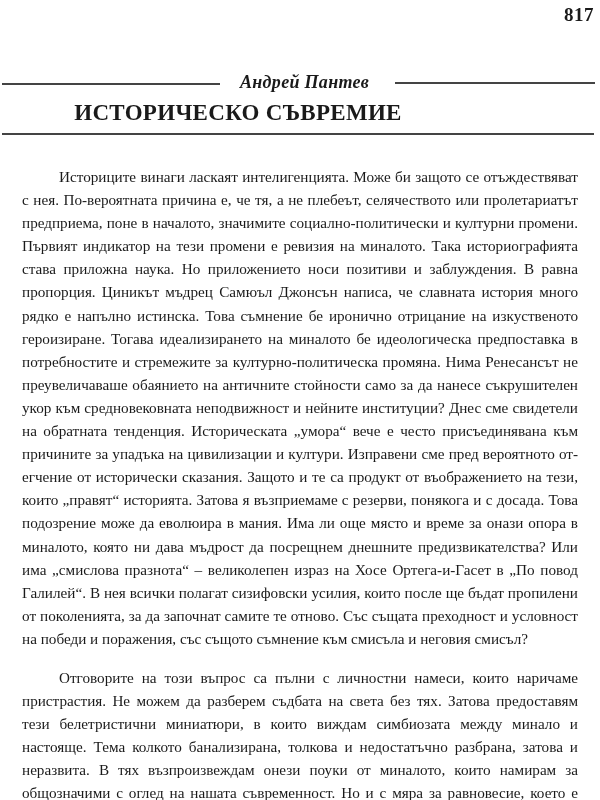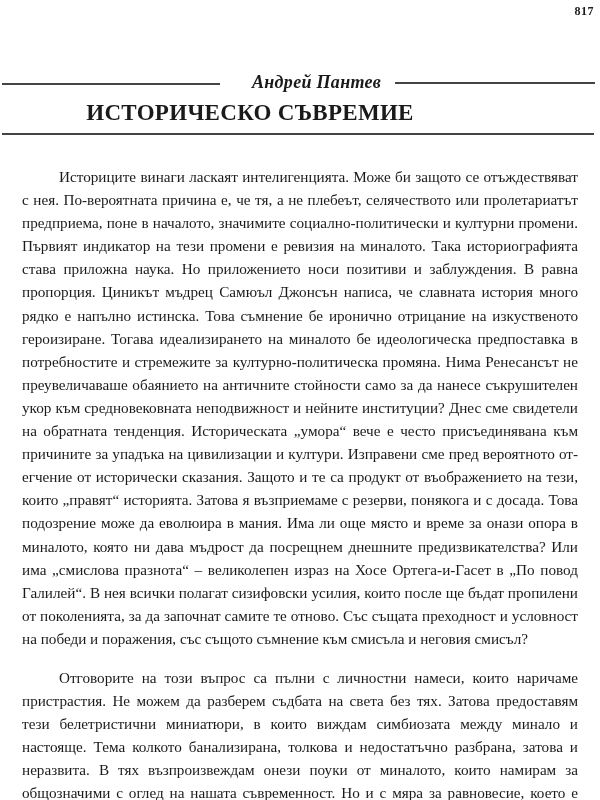--- a/index.html
+++ b/index.html
@@ -12,21 +12,21 @@
       height: 800px;
       overflow: hidden;
       position: relative;
       font-family: "Liberation Serif", "DejaVu Serif", serif;
       color: #1a1a1a;
     }
     .page-number {
       position: absolute;
       top: 4px;
       right: 6px;
-      font-size: 12px;
+      font-size: 19px;
       font-weight: bold;
       letter-spacing: 0.5px;
     }
     .author-row {
       position: absolute;
       top: 72px;
       left: 0;
       width: 600px;
       height: 22px;
       display: flex;
@@ -49,32 +49,31 @@
       background: #444;
     }
     .author-name {
       position: absolute;
       left: 240px;
       top: 0;
       font-size: 18px;
       font-style: italic;
       font-weight: bold;
       letter-spacing: 0.3px;
-      margin-left: 12px;
     }
     .title {
       position: absolute;
       top: 100px;
       left: 0;
       width: 476px;
       text-align: center;
       font-size: 23px;
       font-weight: bold;
       letter-spacing: 0.3px;
-      padding-left: 12px;
+      padding-left: 0;
     }
     .title-rule {
       position: absolute;
       top: 133px;
       left: 2px;
       width: 592px;
       height: 2px;
       background: #444;
     }
     .body-text {

